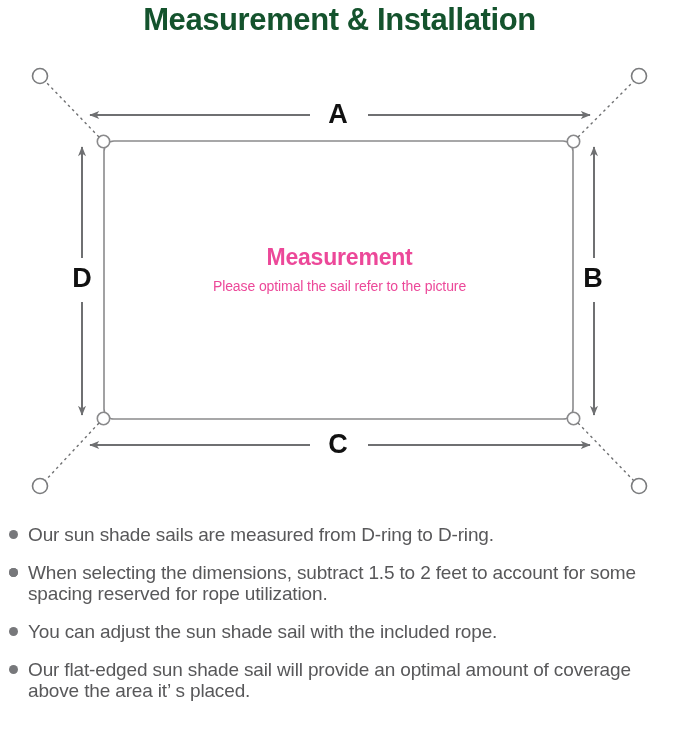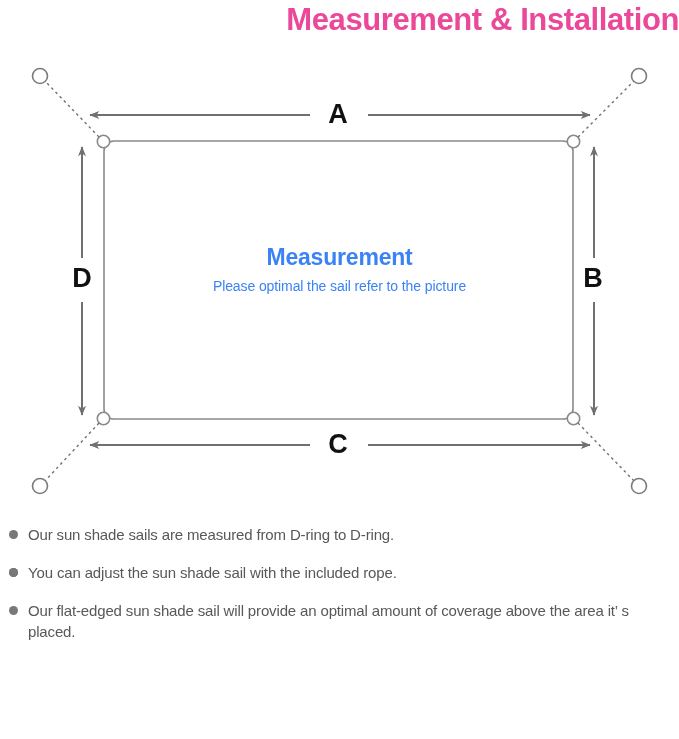--- a/index.html
+++ b/index.html
@@ -13,43 +13,43 @@
     color: #58585a;
     position: relative;
     overflow: hidden;
   }
 
   
   .page-title {
     position: absolute;
     left: 0; top: 0;
     width: 679px;
-    text-align: right;
+    text-align: center;
     font-size: 31px;
     font-weight: bold;
     letter-spacing: -0.4px;
-    color: #ec4899;
+    color: #14532d;
     line-height: 40px;
     white-space: nowrap;
   }
 
   
   .diagram-wrap {
     position: absolute;
     left: 0; top: 46px;
     width: 679px; height: 470px;
   }
   .diagram-svg { display: block; }
 
   .diagram-center-title,
   .diagram-center-sub {
     position: absolute;
     width: 679px;
     text-align: center;
-    color: #3b82f6;
+    color: #ec4899;
     white-space: nowrap;
     pointer-events: none;
   }
   .diagram-center-title {
     top: 198px;
     font-size: 23px;
     font-weight: bold;
     letter-spacing: -0.2px;
   }
   .diagram-center-sub {
@@ -77,21 +77,21 @@
   
   .notes {
     position: absolute;
     left: 0; top: 524px;
     width: 679px;
   }
   .note-item {
     position: relative;
     padding-left: 28px;
     margin: 0 0 17px 0;
-    font-size: 15px;
+    font-size: 19px;
     line-height: 21px;
     color: #58585a;
     letter-spacing: -0.15px;
   }
   .note-item:last-child { margin-bottom: 14px; }
   .note-bullet {
     position: absolute;
     left: 9px; top: 6px;
     width: 9px; height: 9px;
     border-radius: 50%;
@@ -179,19 +179,23 @@
 <div class="notes">
   <p class="note-item">
     <span class="note-bullet"></span>
     <span>Our sun shade sails are measured from D-ring to D-ring.</span>
   </p>
   <p class="note-item">
     <span class="note-bullet"></span>
   </p>
   <p class="note-item">
     <span class="note-bullet"></span>
+    <span>When selecting the dimensions, subtract 1.5 to 2 feet to account for some spacing reserved for rope utilization.</span>
+  </p>
+  <p class="note-item">
+    <span class="note-bullet"></span>
     <span>You can adjust the sun shade sail with the included rope.</span>
   </p>
   <p class="note-item">
     <span class="note-bullet"></span>
     <span>Our flat-edged sun shade sail will provide an optimal amount of coverage above the area it’ s placed.</span>
   </p>
 </div>
 
 </body></html>

